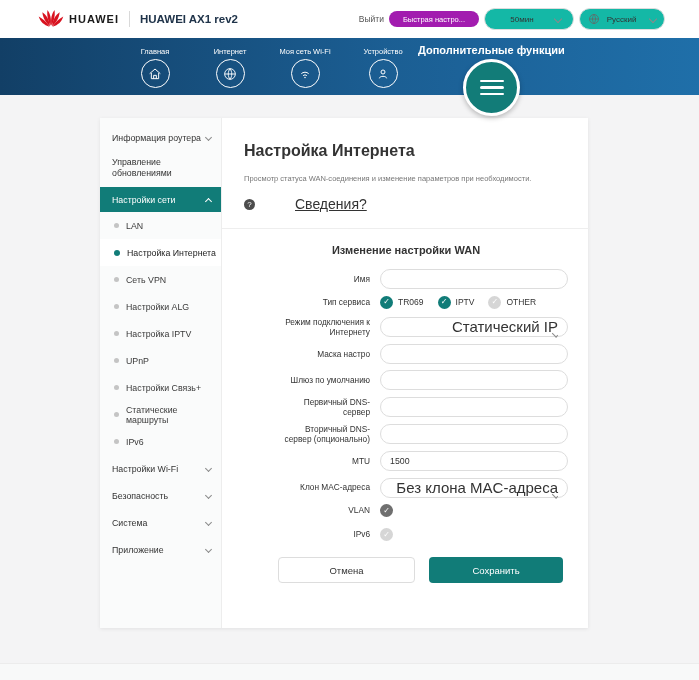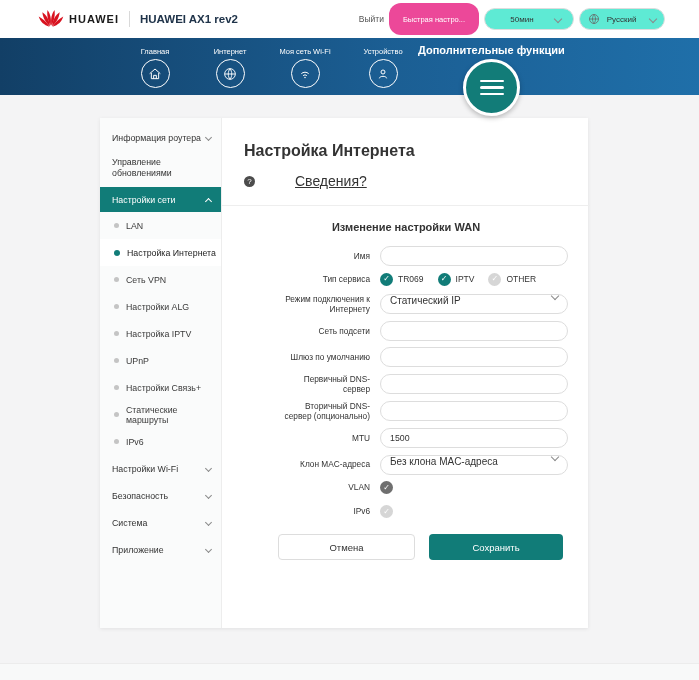--- a/index.html
+++ b/index.html
@@ -7,22 +7,22 @@
   body { font-family:"Liberation Sans","DejaVu Sans",sans-serif; background:#f4f4f5; position:relative; color:#333; }
 
   
   .topbar { position:absolute; left:0; top:0; width:699px; height:38px; background:#fff; display:flex; align-items:center; z-index:5;justify-content:flex-end; }
   .logo-wrap { display:flex; align-items:center; margin-left:38px; }
   .logo-word { font-size:11px; font-weight:bold; letter-spacing:1px; color:#1a1a1a; margin-left:5px; }
   .brand-divider { width:1px; height:16px; background:#d9d9d9; margin:0 10px; }
   .model-name { font-size:11.5px; color:#20344a; font-weight:bold; }
   .topbar-right { margin-left:auto; display:flex; align-items:center; margin-right:34px; gap:5px; }
   .logout { font-size:8.5px; color:#555; cursor:pointer; }
-  .pill-btn { background:#ec4899; color:#fff; font-size:7.5px; border:none; border-radius:12px; height:32px; padding:0 14px; cursor:pointer; }
-  .top-select { height:22px; border:1px solid #ddd; border-radius:13px; background:#5eead4; display:flex; align-items:center; font-size:8px; color:#333; cursor:pointer; }
+  .pill-btn { background:#a21caf; color:#fff; font-size:7.5px; border:none; border-radius:12px; height:16px; padding:0 14px; cursor:pointer; }
+  .top-select { height:22px; border:1px solid #ddd; border-radius:13px; background:#14b8a6; display:flex; align-items:center; font-size:8px; color:#333; cursor:pointer; }
   .sel-time { width:90px; justify-content:center; position:relative; padding-right:14px; }
   .sel-lang { width:86px; padding:0 8px; }
   .chev { width:6px; height:6px; border-right:1.3px solid #8a8a8a; border-bottom:1.3px solid #8a8a8a; transform:rotate(45deg); display:inline-block; }
   .sel-time .chev { position:absolute; right:12px; top:7px; }
   .sel-lang .chev { margin-left:auto; }
   .sel-lang .lang-label { margin:0 auto; }
 
   
   .navbar { position:absolute; left:0; top:38px; width:699px; height:57px; background:linear-gradient(90deg,#123f66 0%,#1b5e93 55%,#1f6fa9 100%); z-index:4; }
   .nav-item { position:absolute; width:76px; text-align:center; color:#fff; cursor:pointer; }
@@ -59,21 +59,21 @@
   .details-text { font-size:14px; color:#333; text-decoration:underline;margin-left:35px; }
   .divider { height:1px; background:#eee; margin:16px -22px 0; }
 
   
   .form-heading { text-align:center; font-size:11px; color:#333; margin-top:15px; font-weight:bold; }
   .form { margin-top:13px; }
   .frow { display:flex; align-items:center; margin-bottom:6.5px;margin-left:40px; }
   .flabel { width:96px; text-align:right; padding-right:10px; font-size:8.3px; color:#333; line-height:1.25; flex-shrink:0; }
   .fctrl { width:188px; display:flex; align-items:center; }
   input.txt { width:188px; height:20px; border:1px solid #ddd; border-radius:10px; padding:0 9px; font-size:8.8px; color:#333; outline:none; font-family:inherit; }
-  .select { width:188px; height:20px; border:1px solid #ddd; border-radius:10px; padding:0 9px; font-size:10px; color:#333; display:flex; align-items:flex-start; cursor:pointer; background:#fff; }
+  .select { width:188px; height:20px; border:1px solid #ddd; border-radius:10px; padding:0 9px; font-size:15px; color:#333; display:flex; align-items:flex-end; cursor:pointer; background:#fff;flex-direction:column; }
   .select .chev { margin-left:auto; margin-top:-2px; }
   .cb { width:13px; height:13px; border-radius:50%; display:inline-flex; align-items:center; justify-content:center; cursor:pointer; flex-shrink:0; }
   .cb::after { content:"\2713"; color:#fff; font-size:8px; line-height:1; }
   .cb.teal { background:#117c78; }
   .cb.gray-dark { background:#6f6f6f; }
   .cb.gray-light { background:#d6d6d6; }
   .cb-group { display:flex; align-items:center; gap:14px; }
   .cb-opt { display:flex; align-items:center; gap:5px; font-size:8.5px; color:#333; }
   .btn-row { display:flex; margin-top:16px; margin-left:34px; gap:14px; }
   .btn-cancel { width:137px; height:26px; background:#fff; border:1px solid #ddd; border-radius:4px; font-size:9.5px; color:#333; cursor:pointer; font-family:inherit; }
@@ -228,20 +228,21 @@
       <span class="chev"></span>
     </div>
     <div class="side-row">
       <span>Приложение</span>
       <span class="chev"></span>
     </div>
   </div>
 
   <div class="main">
     <div class="page-title">Настройка Интернета</div>
+    <div class="page-desc">Просмотр статуса WAN-соединения и изменение параметров при необходимости.</div>
     <div class="details-link">
       <span class="qmark">?</span>
       <span class="details-text">Сведения?</span>
     </div>
     <div class="divider"></div>
 
     <div class="form-heading">Изменение настройки WAN</div>
     <div class="form">
 
       <div class="frow">
@@ -274,21 +275,21 @@
         <span class="fctrl">
           <span class="select">
             <span>Статический IP</span>
             <span class="chev"></span>
           </span>
         </span>
       </div>
 
 
       <div class="frow">
-        <span class="flabel">Сеть подсети</span>
+        <span class="flabel">Маска настро</span>
         <span class="fctrl">
             <input class="txt" type="text" value="" style="">
           </span>
       </div>
 
       <div class="frow">
         <span class="flabel">Шлюз по умолчанию</span>
         <span class="fctrl">
             <input class="txt" type="text" value="" style="">
           </span>

